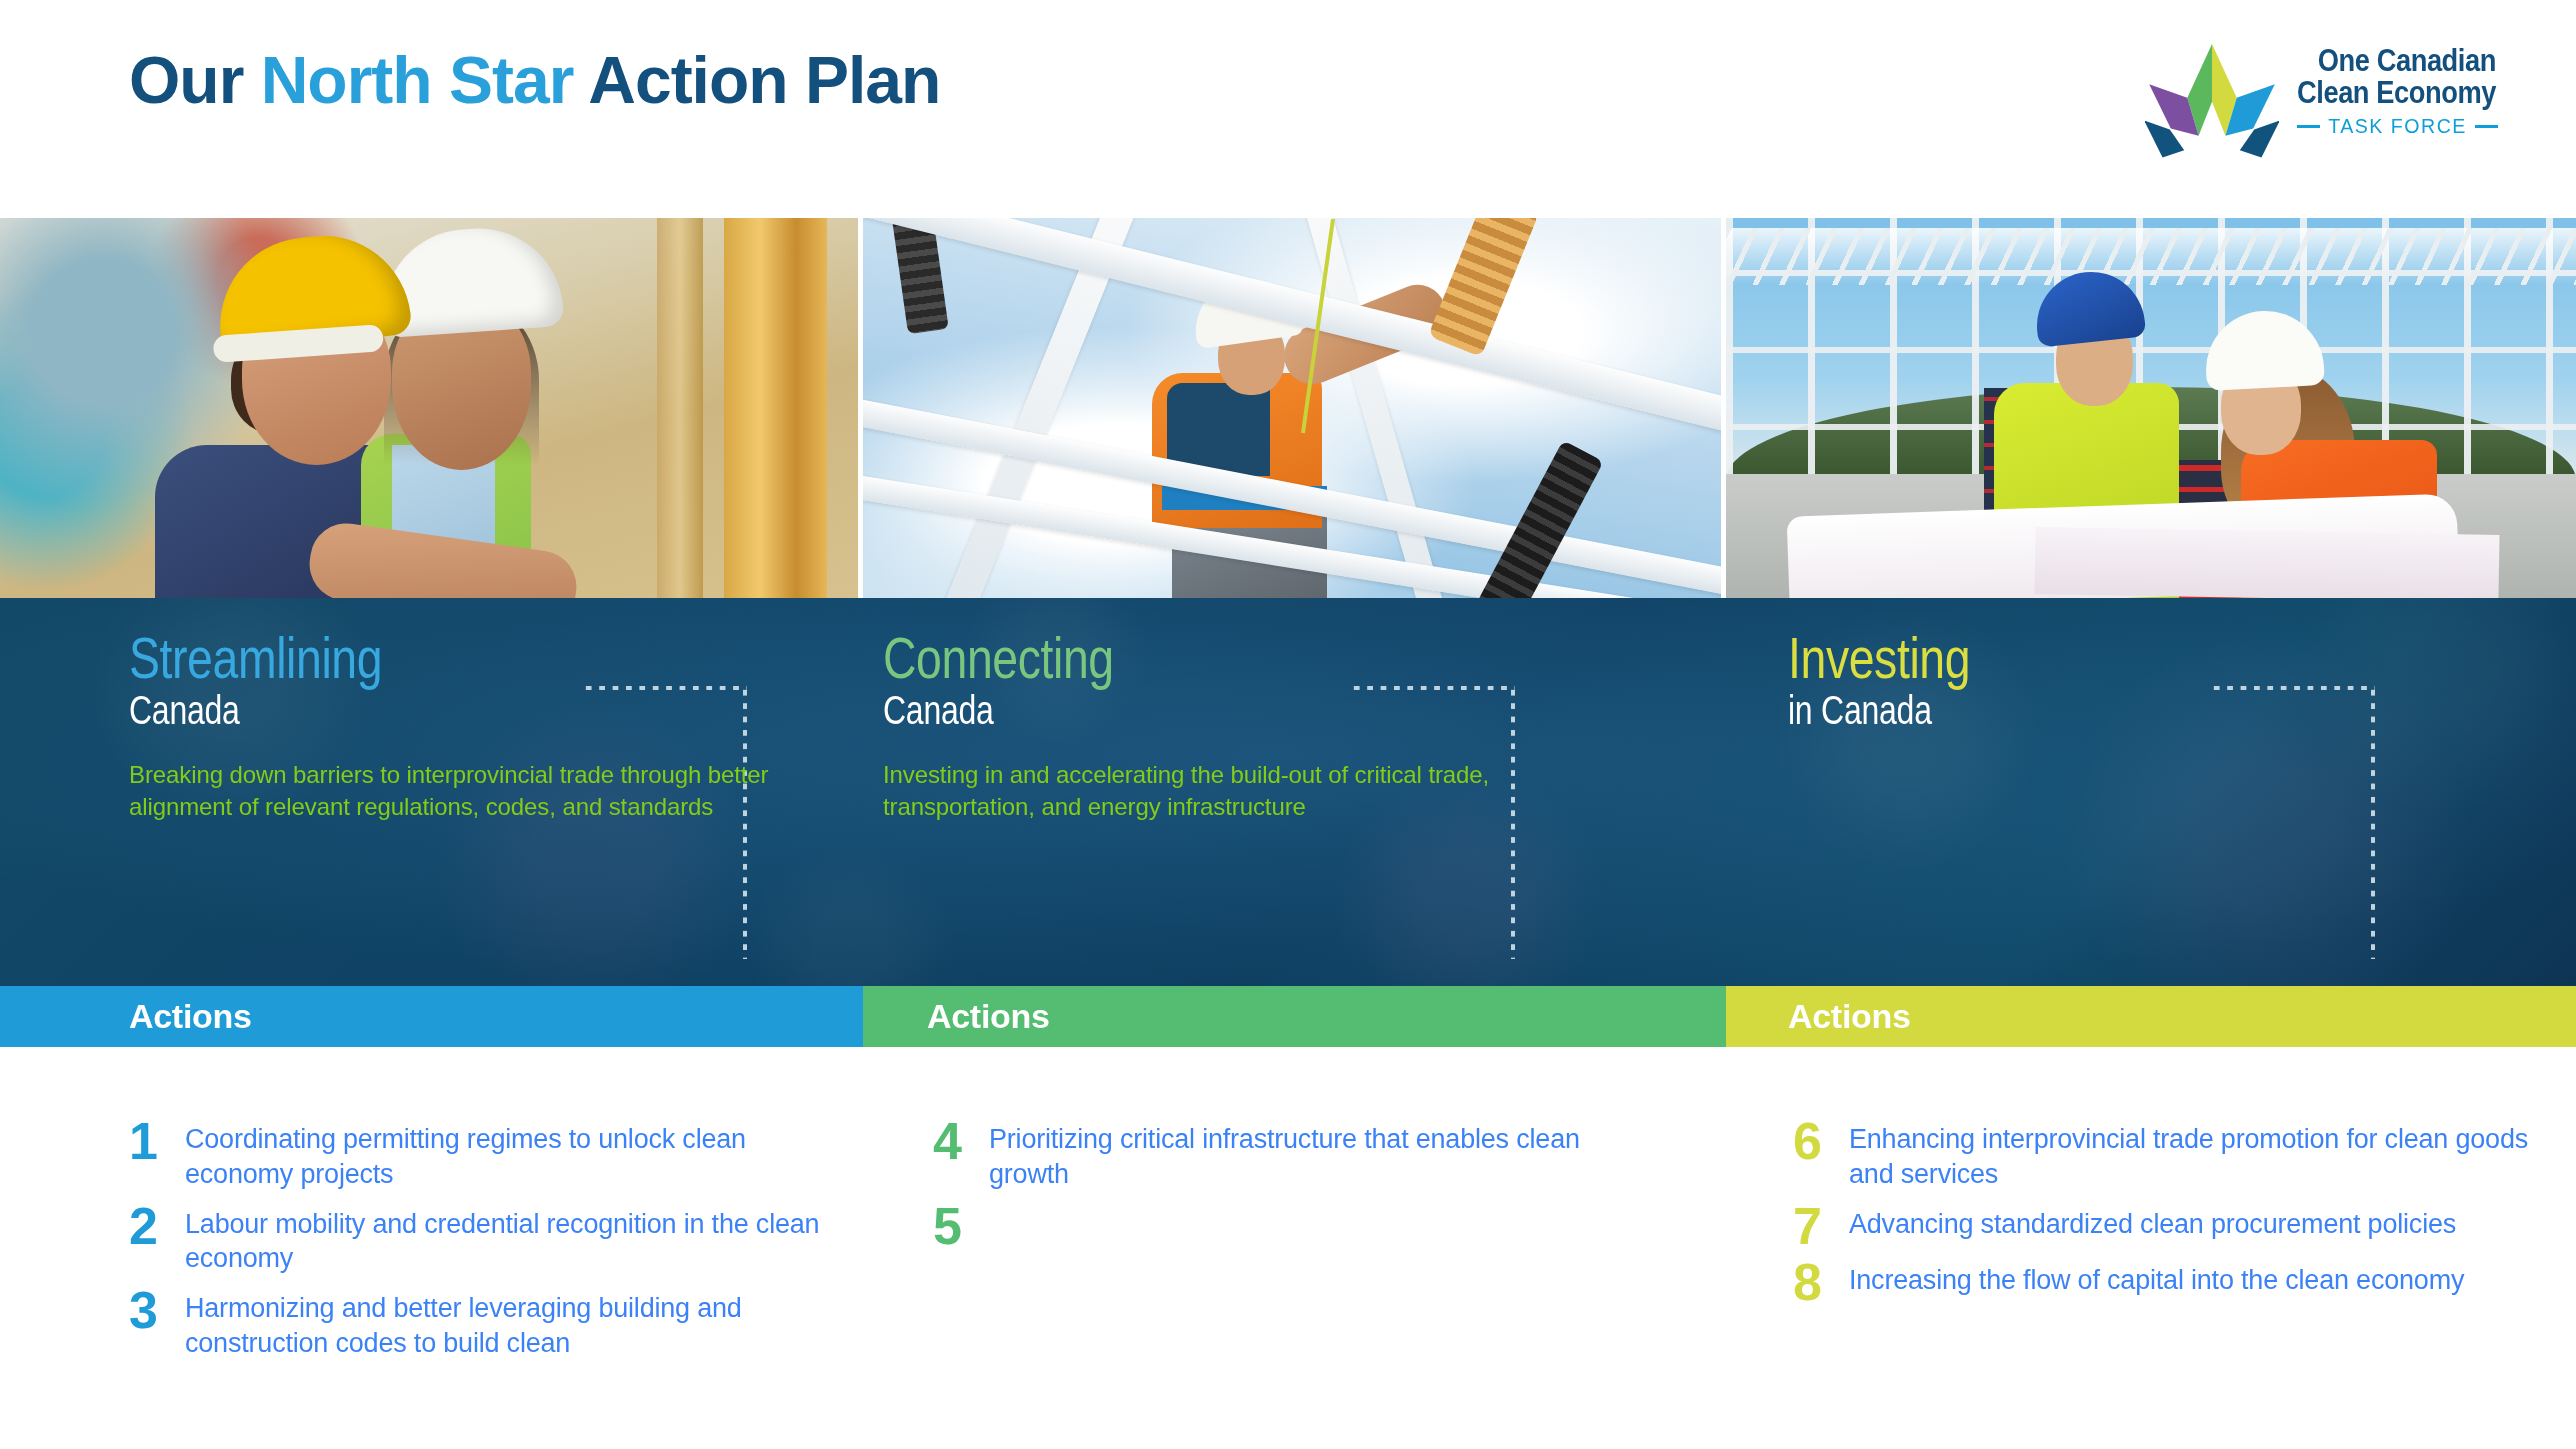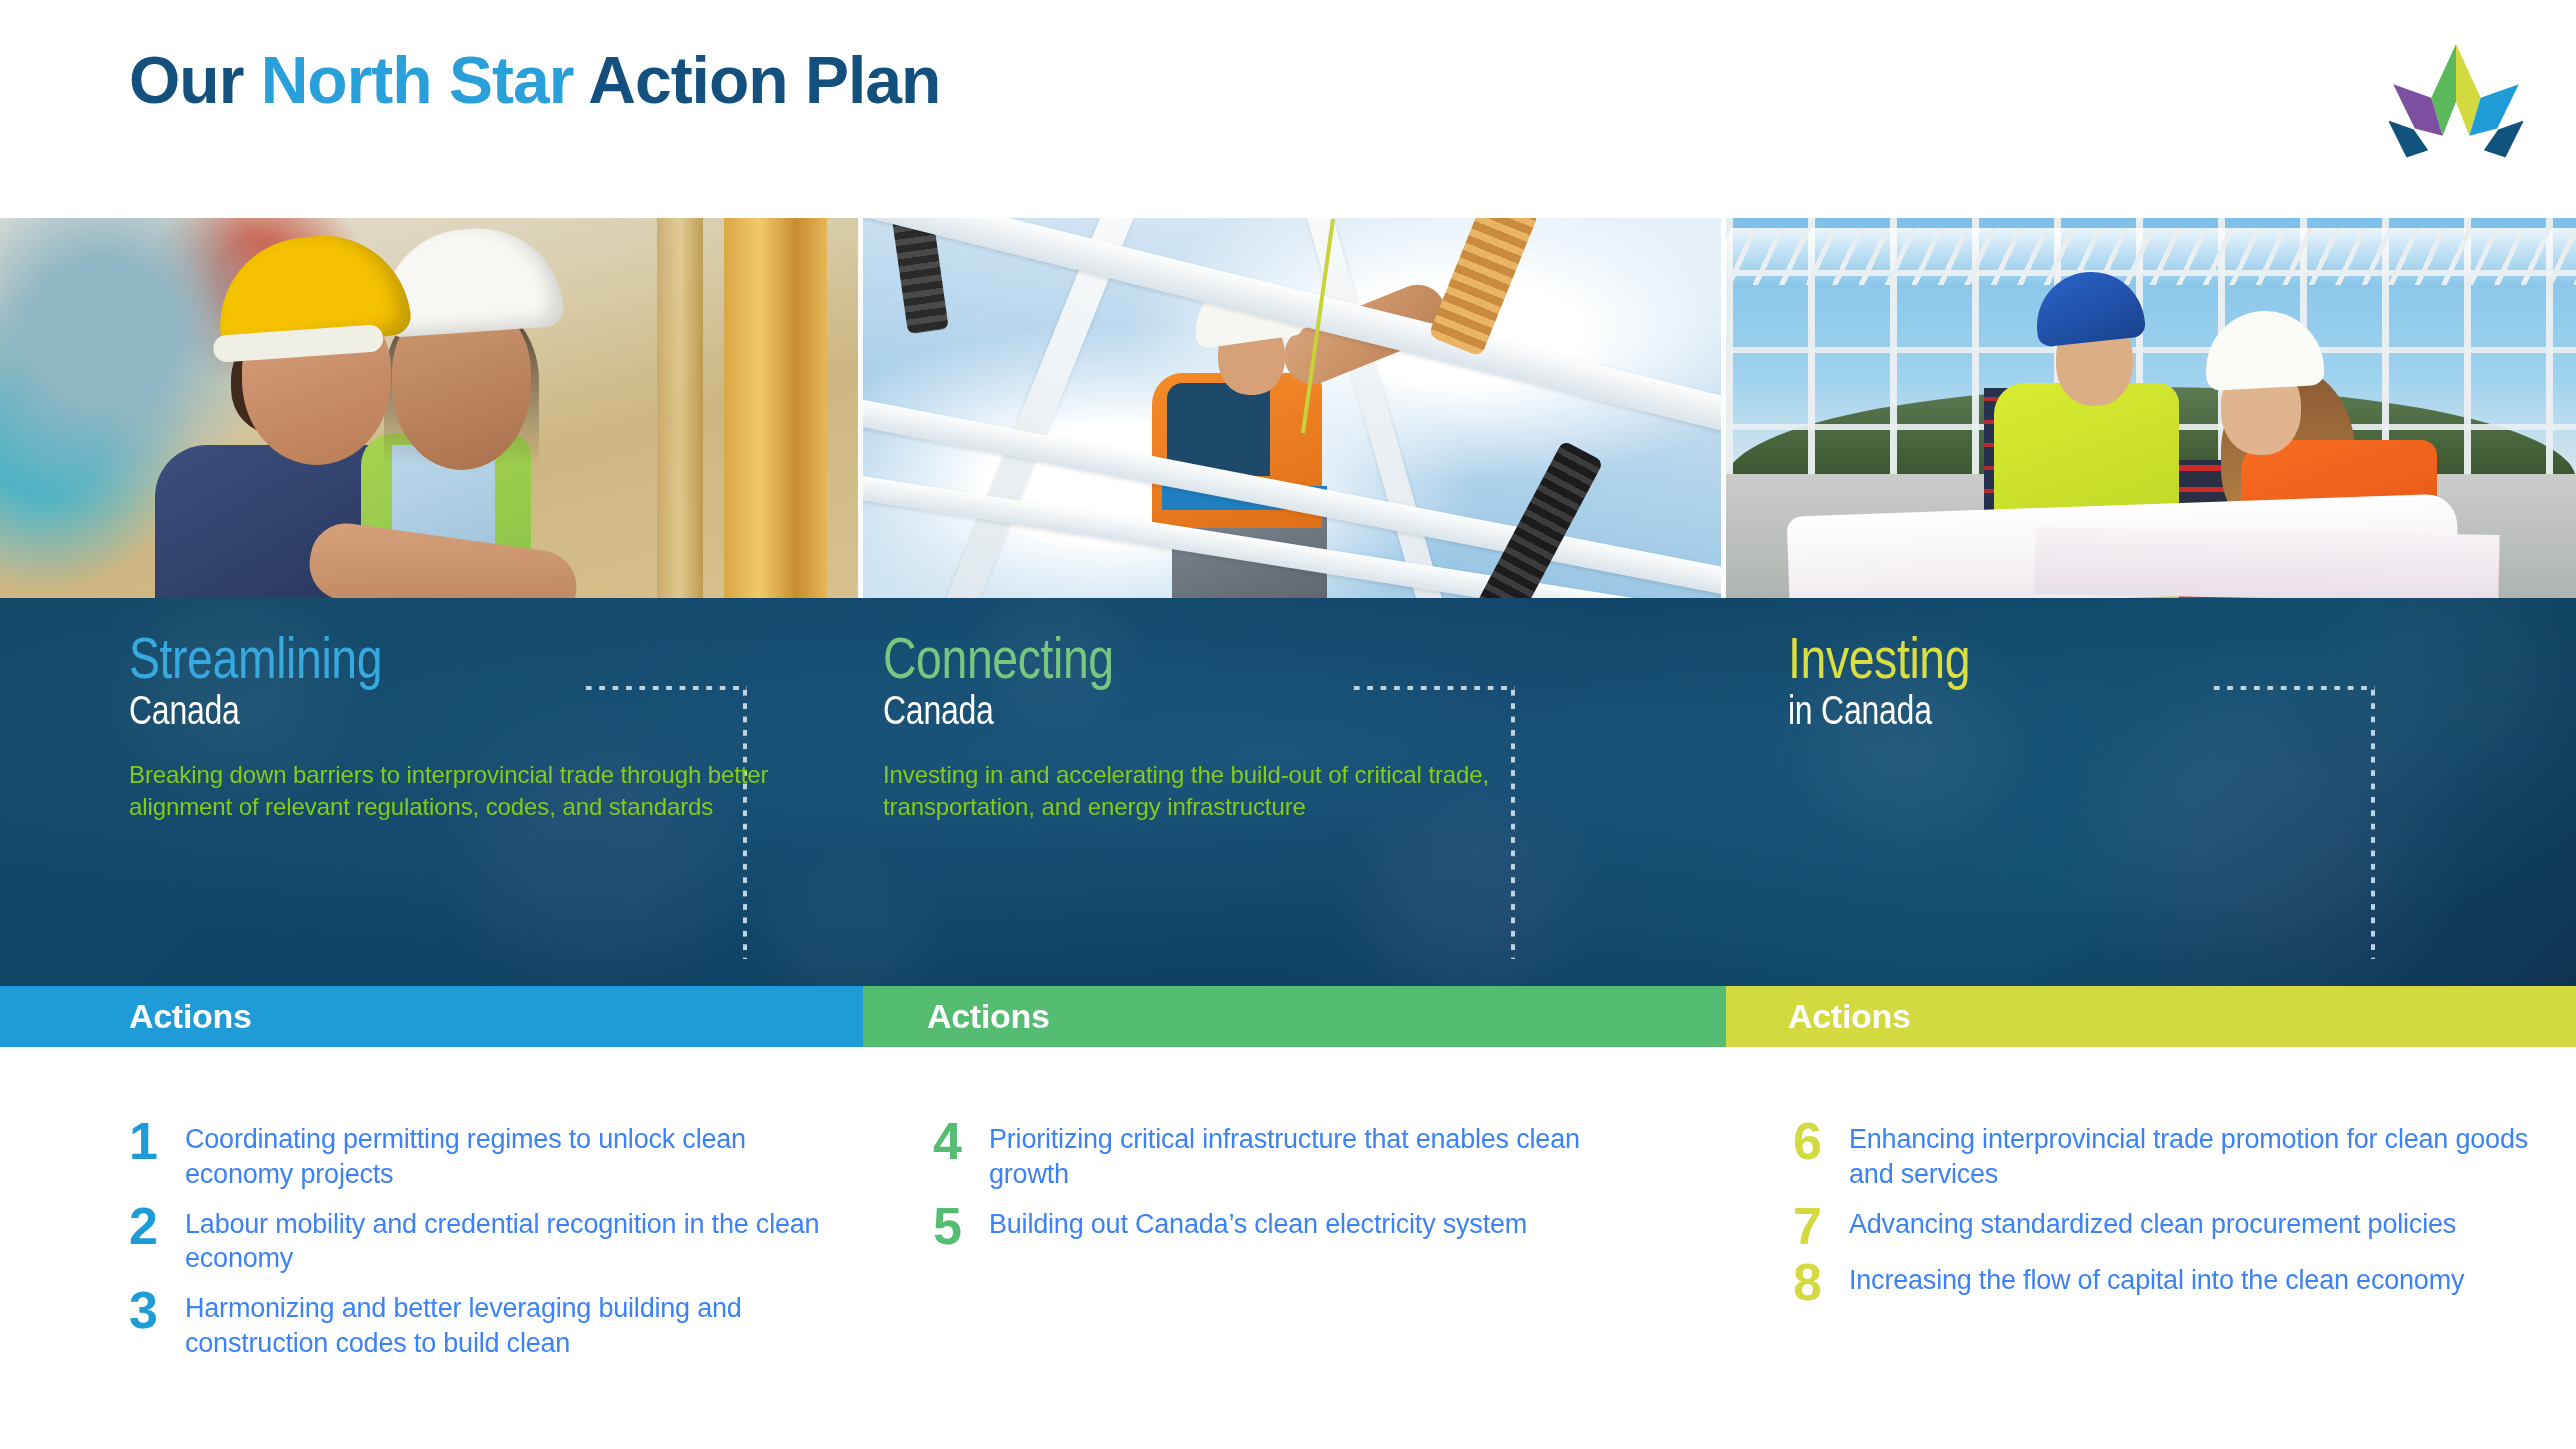--- a/index.html
+++ b/index.html
@@ -231,20 +231,29 @@
     <div id="logo-mark">
       <svg viewBox="0 0 260 235" width="134" height="121" aria-hidden="true">
         <polygon points="130,8 178,112 156,186 130,120" fill="#d2da40"></polygon>
         <polygon points="130,8 82,112 104,186 130,120" fill="#5cb85c"></polygon>
         <polygon points="178,112 252,86 210,172 156,186" fill="#1f9cd8"></polygon>
         <polygon points="82,112 8,86 50,172 104,186" fill="#7c4fa0"></polygon>
         <polygon points="212,174 262,156 226,228 184,214" fill="#12537d"></polygon>
         <polygon points="48,174 -2,156 34,228 76,214" fill="#12537d"></polygon>
       </svg>
     </div>
+    <div id="logo-text">
+      <div class="logo-line">One Canadian</div>
+      <div class="logo-line">Clean Economy</div>
+      <div class="logo-tf">
+        <span class="tf-dash"></span>
+        <span class="tf-word">TASK FORCE</span>
+        <span class="tf-dash"></span>
+      </div>
+    </div>
   </div>
 </div>
 
 <div id="photos">
   <div class="photo ph1">
     <div class="bg"></div>
       <div class="pole2"></div>
       <div class="pole"></div>
     <div class="torso1"></div>
       <div class="vest"></div>
@@ -369,21 +378,20 @@
     </div>
   </div>
 
   <div class="list l2">
     <div class="item">
       <div class="num n-green">4</div>
       <div class="txt">Prioritizing critical infrastructure that enables clean growth</div>
     </div>
     <div class="item">
       <div class="num n-green">5</div>
-      <div class="txt">Building out Canada’s clean electricity system</div>
     </div>
   </div>
 
   <div class="list l3">
     <div class="item">
       <div class="num n-yellow">6</div>
       <div class="txt">Enhancing interprovincial trade promotion for clean goods and services</div>
     </div>
     <div class="item">
       <div class="num n-yellow">7</div>

